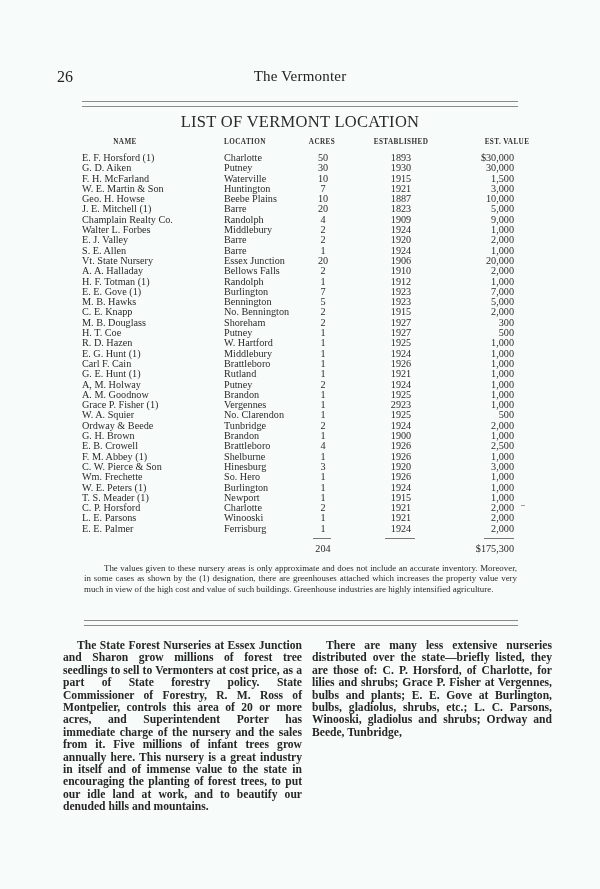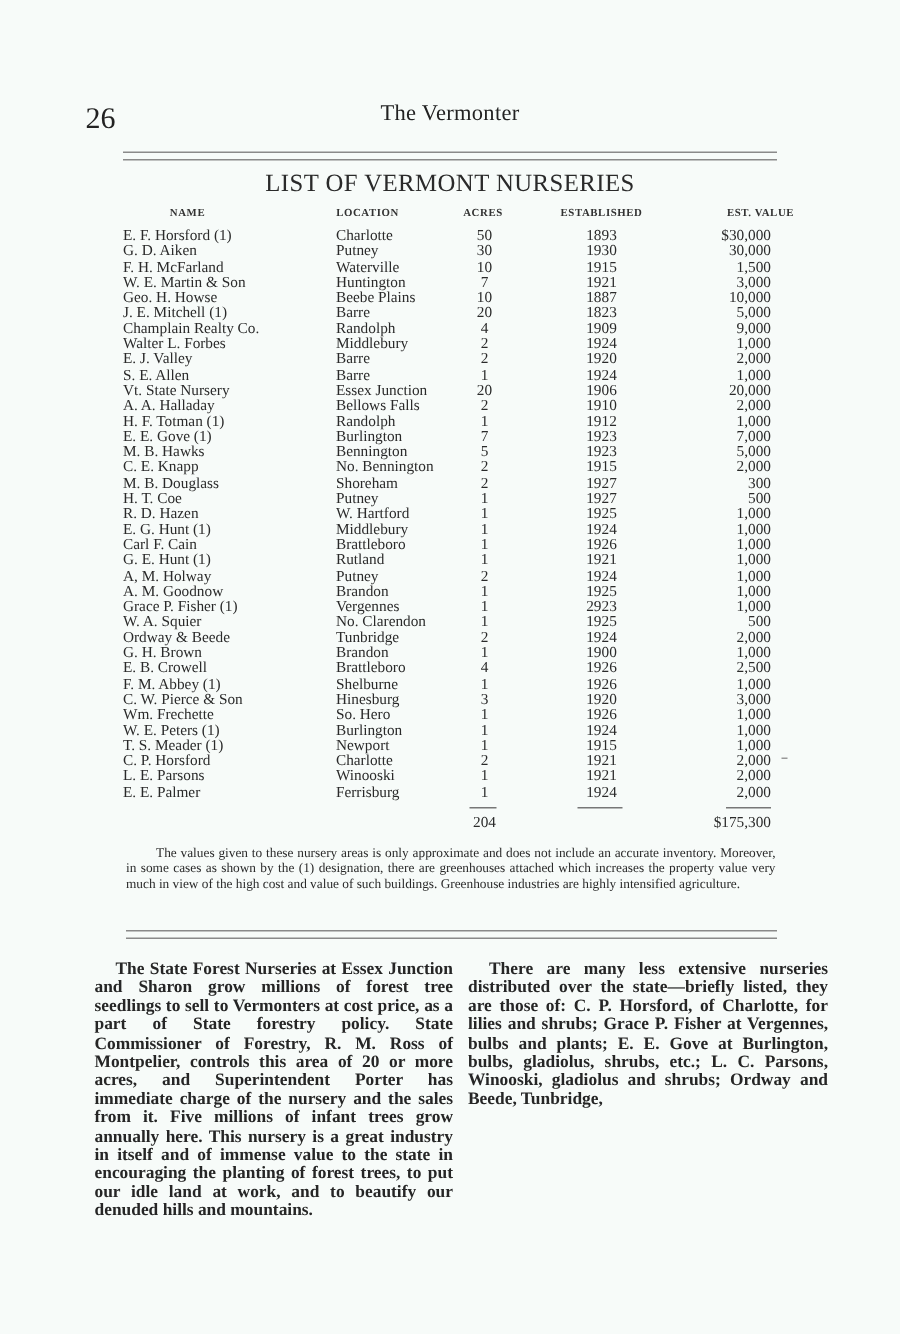--- a/index.html
+++ b/index.html
@@ -12,21 +12,21 @@
       background: #f7fbf9;
       color: #2a2a2a;
       font-family: "Liberation Serif", "DejaVu Serif", serif;
       position: relative;
       overflow: hidden;
     }
     .page-number {
       position: absolute;
       left: 57px;
       top: 68px;
-      font-size: 20px;
+      font-size: 16px;
       color: #222;
     }
     .running-head {
       position: absolute;
       left: 0;
       width: 600px;
       top: 68px;
       text-align: center;
       font-size: 15px;
       letter-spacing: 0.2px;
@@ -143,21 +143,21 @@
       border-top: 1px solid #999;
     }
   </style>
 </head>
 <body>
 
 <div class="page-number">26</div>
 <div class="running-head">The Vermonter</div>
 <div class="double-rule rule-top"></div>
 
-<div class="table-title">LIST OF VERMONT NURSERIES</div>
+<div class="table-title">LIST OF VERMONT LOCATION</div>
 
 <div class="col-headers">
   <span class="h-name">NAME</span>
   <span class="h-loc">LOCATION</span>
   <span class="h-acres">ACRES</span>
   <span class="h-est">ESTABLISHED</span>
   <span class="h-val">EST. VALUE</span>
 </div>
 
 <div class="rows" id="rows">

